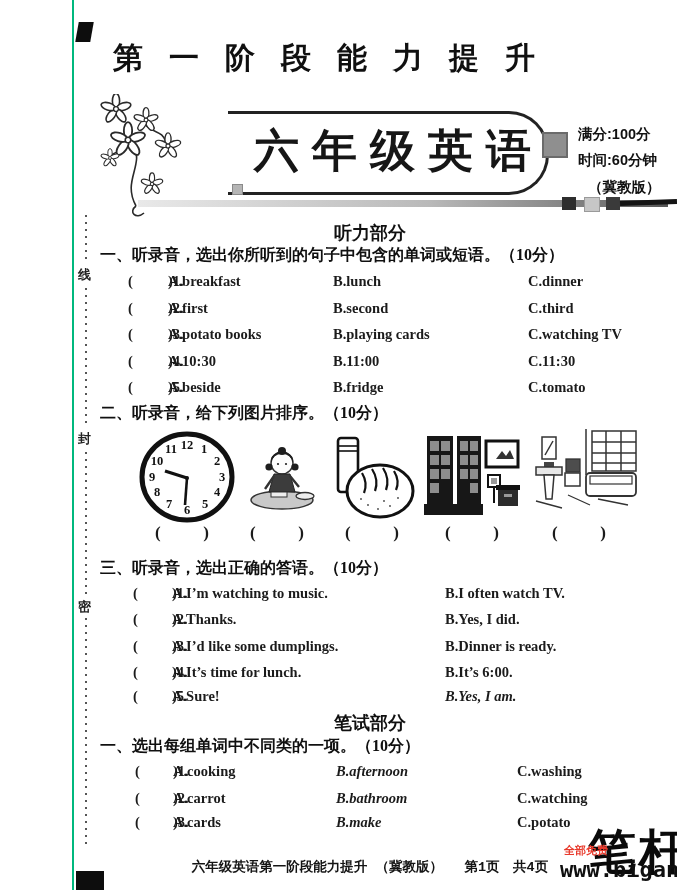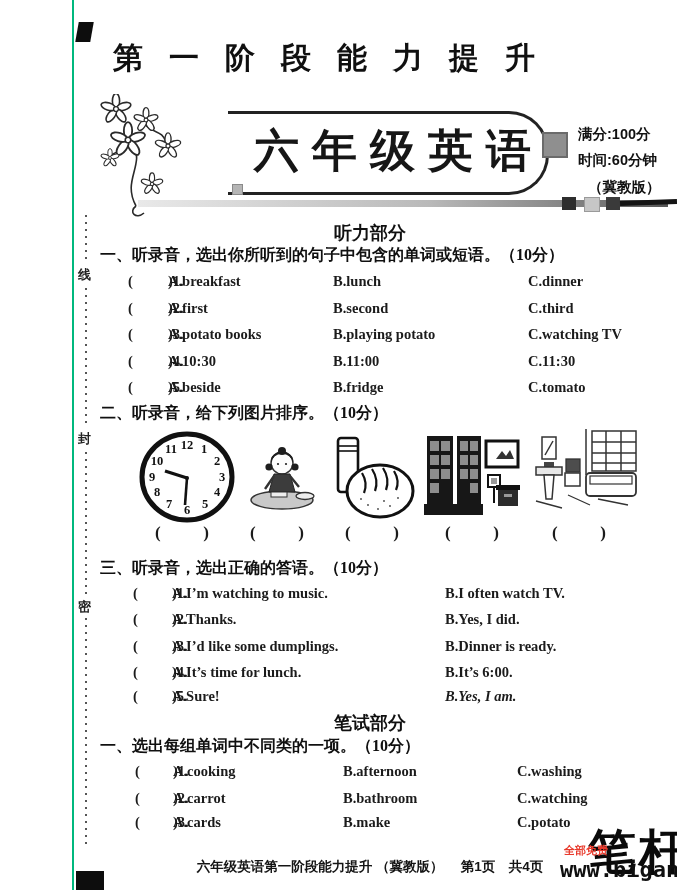--- a/index.html
+++ b/index.html
@@ -37,29 +37,29 @@
   
   .center-head{left:100px;width:540px;text-align:center;font-family:"Liberation Sans",sans-serif;
     font-weight:bold;font-size:18px;color:#101010;}
   .sec-title{left:100px;font-family:Liberation Serif, serif;font-weight:bold;font-size:16px;
     white-space:nowrap;color:#101010;}
   
   .opt-row{position:absolute;left:0;width:677px;height:20px;font-size:14.5px;font-weight:bold;white-space:nowrap;}
   .opt-row span{position:absolute;}
   .s1 .cp{left:128px;} .s1 .ca{left:168px;} .s1 .cb{left:333px;} .s1 .cc{left:488px;margin-left:40px;}
   .s3 .cp{left:133px;} .s3 .ca{left:172px;} .s3 .cb{left:445px;}
-  .w1 .cp{left:135px;} .w1 .ca{left:173px;} .w1 .cb{left:343px;} .w1 .cc{left:517px;}
+  .w1 .cp{left:135px;} .w1 .ca{left:173px;} .w1 .cb{left:336px;font-style:italic;} .w1 .cc{left:517px;}
   .italic{font-style:italic;}
   
   .pic{position:absolute;}
   .pic svg{display:block;}
   .img-paren{position:absolute;top:523px;width:54px;display:flex;justify-content:space-between;
     font-size:17px;font-weight:bold;}
   
-  .footer{left:100px;top:858px;width:540px;text-align:center;font-family:Liberation Sans, sans-serif;
+  .footer{left:100px;top:858px;width:540px;text-align:center;font-family:Liberation Mono, monospace;
     font-weight:bold;font-size:13.5px;color:#141414;white-space:nowrap;}
   .wm-brand{left:588px;top:820px;font-family:"Liberation Sans",sans-serif;font-weight:bold;
     font-size:48px;color:#0a0a0a;white-space:nowrap;letter-spacing:3px;}
   .wm-free{left:564px;top:843px;font-family:"Liberation Sans",sans-serif;font-weight:bold;
     font-size:11px;color:#e8392b;white-space:nowrap;}
   .wm-url{left:560px;top:857px;font-family:"DejaVu Sans Mono",monospace;font-weight:bold;
     font-size:22px;color:#0f0f0f;white-space:nowrap;}
 </style>
 </head>
 <body>
@@ -132,21 +132,21 @@
     </span>
   <span class="cb">B.second</span>
   <span class="cc">C.third</span>
 </div>
 <div class="opt-row s1" style="top:326px;">
   <span class="cp">(</span>
   <span class="ca">
       <span>)3.</span>
       <span>A.potato books</span>
     </span>
-  <span class="cb">B.playing potato</span>
+  <span class="cb">B.playing cards</span>
   <span class="cc">C.watching TV</span>
 </div>
 <div class="opt-row s1" style="top:353px;">
   <span class="cp">(</span>
   <span class="ca">
       <span>)4.</span>
       <span>A.10:30</span>
     </span>
   <span class="cb">B.11:00</span>
   <span class="cc">C.11:30</span>

